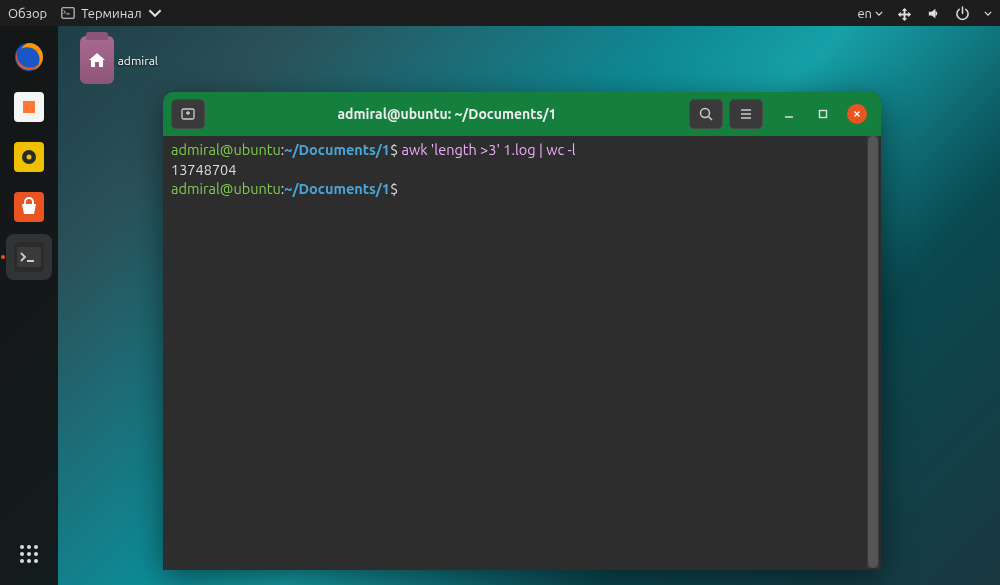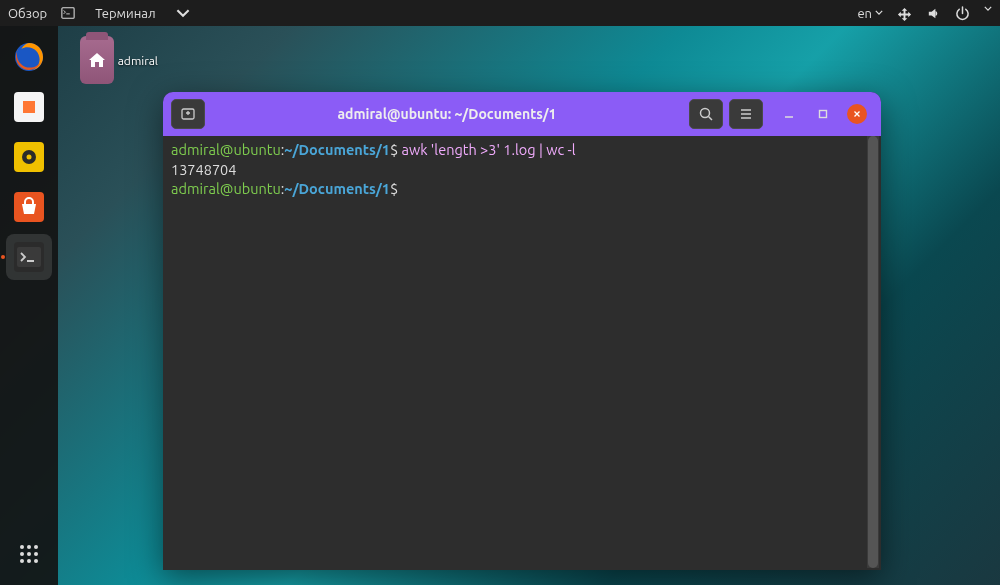--- a/index.html
+++ b/index.html
@@ -1,40 +1,40 @@
 <!DOCTYPE html>
 <html><head>
 <meta charset="utf-8">
 <style>
 *{margin:0;padding:0;box-sizing:border-box;font-family:"Ubuntu",sans-serif}
 body{width:1000px;height:585px;overflow:hidden;position:relative;background:#000}
 .desktop{position:absolute;inset:0;background:linear-gradient(135deg,#1a3840 0%,#2a5058 20%,#0e8a95 45%,#16a0a8 55%,#0a4850 75%,#1a3840 100%)}
 .topbar{position:absolute;top:0;left:0;right:0;height:26px;background:#1d1d1d;color:#ddd;display:flex;align-items:center;font-size:13px;z-index:100;padding:0 8px}
 .topbar-left{display:flex;align-items:center;gap:14px}
 .overview-label{font-weight:400}
-.app-indicator{display:flex;align-items:center;gap:20px}
+.app-indicator{display:flex;align-items:center;gap:6px}
 .app-indicator svg{width:14px;height:14px}
-.topbar-right{margin-left:auto;display:flex;align-items:flex-start;gap:14px}
+.topbar-right{margin-left:auto;display:flex;align-items:center;gap:14px}
 .topbar-icon{display:flex;align-items:center}
 .topbar-icon svg{width:15px;height:15px;fill:#ddd}
 .dock{position:absolute;left:0;top:26px;bottom:0;width:58px;background:rgba(20,20,20,.92);display:flex;flex-direction:column;align-items:center;padding-top:8px;gap:4px;z-index:50}
 .dock-item{width:46px;height:46px;border-radius:8px;display:flex;align-items:center;justify-content:center;position:relative}
 .dock-item.active{background:rgba(255,255,255,.12)}
 .dock-item.running::before{content:"";position:absolute;left:-5px;top:50%;transform:translateY(-50%);width:4px;height:4px;border-radius:50%;background:#e95420}
 .dock-spacer{flex:1}
 .apps-button{width:46px;height:46px;display:flex;align-items:center;justify-content:center;margin-bottom:8px}
 .desktop-icons{position:absolute;left:80px;top:36px;display:flex;flex-direction:column;gap:18px;z-index:10}
 .di{display:flex;flex-direction:row;align-items:center;width:78px;gap:4px}
 .di-icon{width:52px;height:48px;border-radius:6px;display:flex;align-items:center;justify-content:center}
 .di-folder{background:linear-gradient(#a76b8f,#8f5578);position:relative}
 .di-folder::before{content:"";position:absolute;top:-4px;left:6px;width:22px;height:8px;background:#8f5578;border-radius:3px 3px 0 0}
 .di-trash{background:#f5f5f5;border-radius:4px;position:relative}
 .di-label{color:#fff;font-size:12px;text-shadow:0 1px 2px rgba(0,0,0,.8)}
 .terminal-window{position:absolute;left:163px;top:92px;width:718px;height:478px;background:#2e2e2e;border-radius:10px 10px 0 0;box-shadow:0 8px 32px rgba(0,0,0,.5);z-index:60;display:flex;flex-direction:column;overflow:hidden}
-.titlebar{height:44px;background:#8b5cf6;display:flex;align-items:center;padding:0 8px;gap:6px}
+.titlebar{height:44px;background:#15803d;display:flex;align-items:center;padding:0 8px;gap:6px}
 .tb-btn{width:34px;height:30px;border-radius:5px;background:#3a3a3a;display:flex;align-items:center;justify-content:center;border:1px solid #4a4a4a}
 .tb-btn svg{width:16px;height:16px;fill:#ccc}
 .tb-title{flex:1;text-align:center;color:#eee;font-size:14px;font-weight:600}
 .window-controls{display:flex;gap:14px;margin-left:10px;margin-right:6px}
 .wc{width:20px;height:20px;display:flex;align-items:center;justify-content:center;border-radius:50%}
 .wc svg{width:12px;height:12px;fill:#ddd}
 .wc-close{background:#e95420}
 .wc-close svg{fill:#fff;width:10px;height:10px}
 .terminal-body{flex:1;background:#300a24;background:#2c2c2c;padding:4px 8px;font-family:"Ubuntu Mono",monospace;font-size:14.5px;line-height:1.35;color:#ddd;white-space:pre;position:relative;overflow:hidden}
 .terminal-body{background:#300a24}

